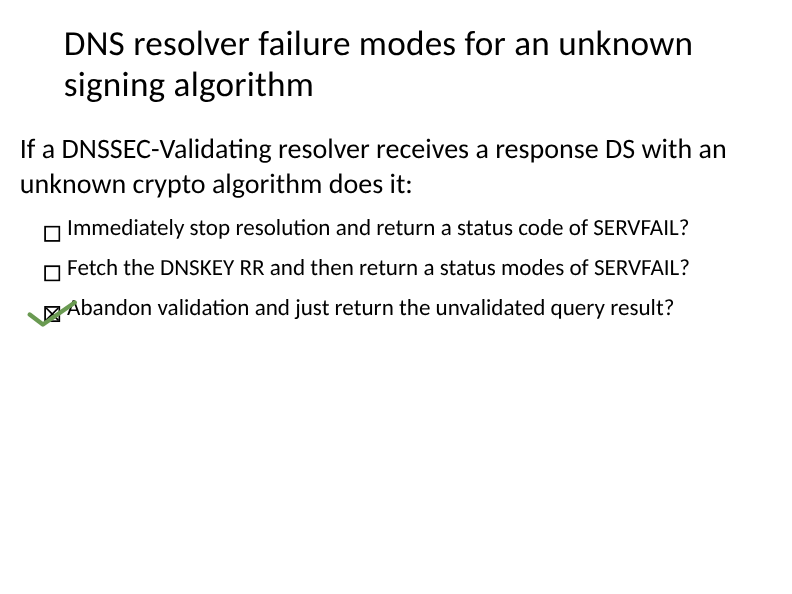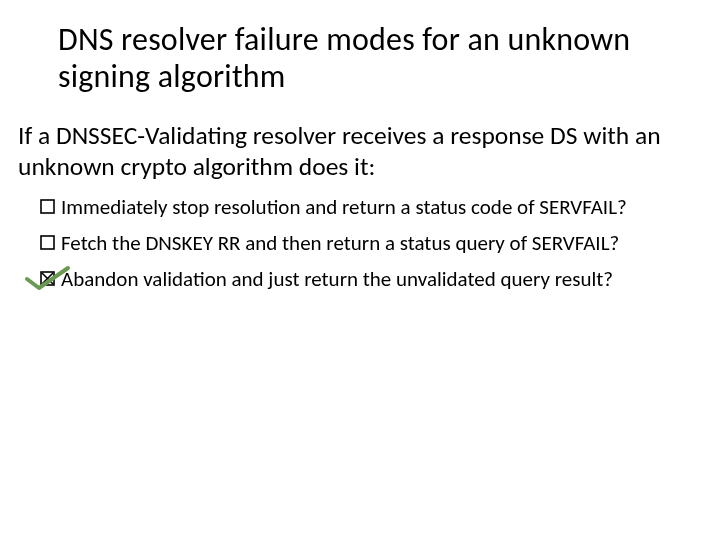--- a/index.html
+++ b/index.html
@@ -29,21 +29,21 @@
     font-size: 25.5px;
     line-height: 1.22;
     font-weight: 400;
     margin: 1px 0 12px 0;
   }
   .options {
     margin: 8px 0 0 22px;
   }
   .option {
     display: flex;
-    align-items: flex-start;
+    align-items: flex-end;
     gap: 6px;
     font-size: 21px;
     line-height: 1.25;
     margin: 8px 0 10px 0;
     position: relative;
   }
   .checkbox {
     width: 15px;
     height: 15px;
     flex: 0 0 15px;
@@ -78,21 +78,21 @@
       </span>
       <span class="option-text">Immediately stop resolution and return a status code of SERVFAIL?</span>
     </div>
 
     <div class="option">
       <span class="checkbox">
         <svg viewBox="0 0 15 15" width="15" height="15">
           <rect x="1" y="1" width="13" height="13" fill="none" stroke="#000" stroke-width="1.6"></rect>
         </svg>
       </span>
-      <span class="option-text">Fetch the DNSKEY RR and then return a status query of SERVFAIL?</span>
+      <span class="option-text">Fetch the DNSKEY RR and then return a status modes of SERVFAIL?</span>
     </div>
 
     <div class="option">
       <span class="checkbox">
         <svg viewBox="0 0 15 15" width="15" height="15">
           <rect x="1" y="1" width="13" height="13" fill="none" stroke="#000" stroke-width="1.6"></rect>
           <line x1="2" y1="2" x2="13" y2="13" stroke="#000" stroke-width="1.6"></line>
           <line x1="13" y1="2" x2="2" y2="13" stroke="#000" stroke-width="1.6"></line>
         </svg>
         <svg class="checkmark" viewBox="0 0 48 30">

